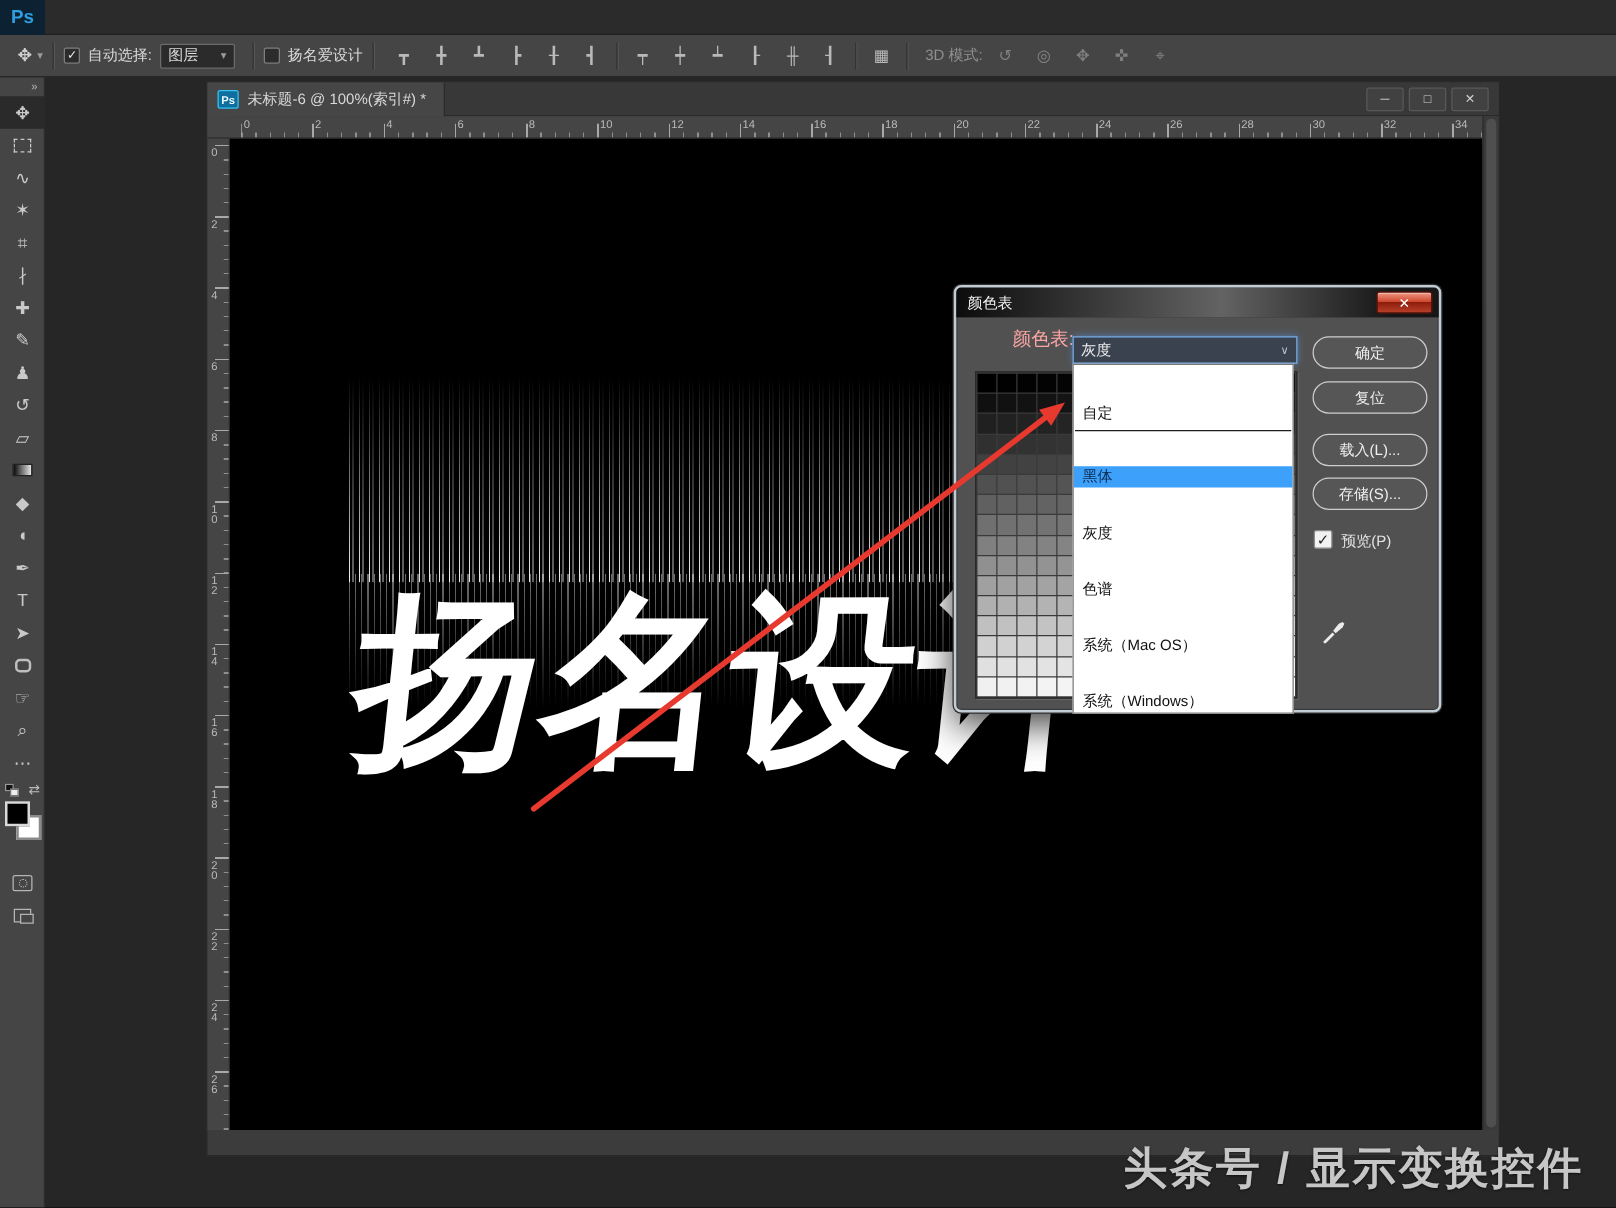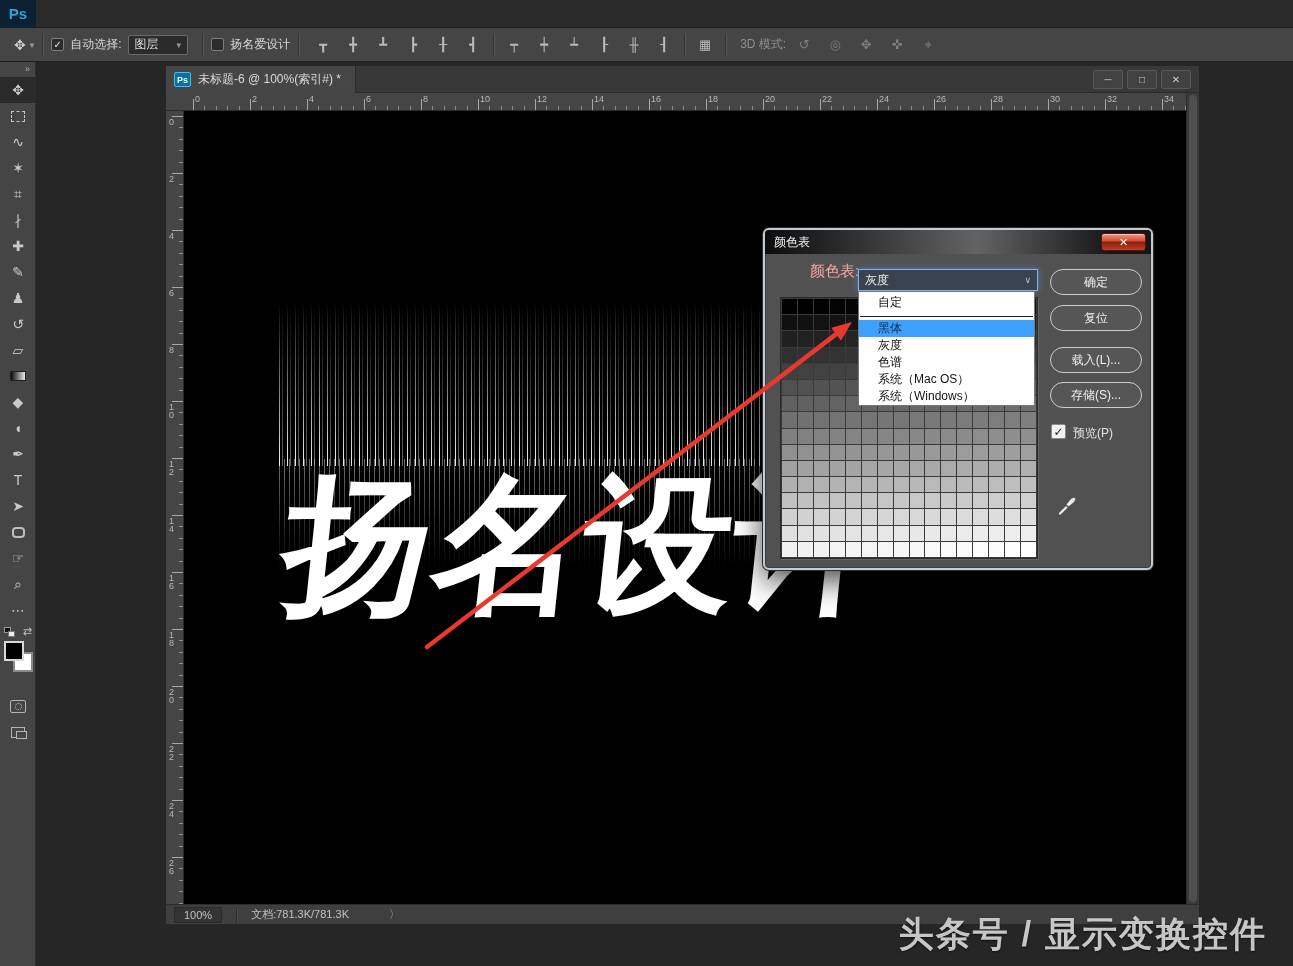--- a/index.html
+++ b/index.html
@@ -92,21 +92,21 @@
      color:#fff; font-size:11px; font-weight:bold; display:flex; align-items:center; justify-content:center;
      box-shadow:inset 0 1px 0 rgba(255,255,255,.45);}
   .dlg-label { position:absolute; left:45px; top:32px; font-size:15px; color:#fca5a5; }
   .combobox { position:absolute; left:93px; top:39px; width:180px; height:22px; background:#39424e;
      border:1px solid #7db3f0; box-shadow:0 0 6px rgba(90,160,255,.55); display:flex; align-items:center;
      font-size:12px; color:#ececec; padding:0 6px; }
   .combobox .cbv { flex:1; }
   .combobox .cbchev { color:#b9c6d2; font-size:9px; }
   .dropdown { position:absolute; left:93px; top:61px; width:177px; background:#ffffff; border:1px solid #787878;
      z-index:10; font-size:12px; color:#111; }
-  .dropdown .dd-item { padding:1px 19px; line-height:15px; }
+  .dropdown .dd-item { padding:1px 7px; line-height:15px;margin-top:28px; }
   .dropdown .dd-item.first { line-height:18px; }
   .dropdown .dd-item.sel { background:#3da1fb; color:#0c2b4e; }
   .dropdown .dd-sep { border-top:1px solid #1c1c1c; margin:4px 1px 3px 1px; }
   .swatchgrid { position:absolute; left:15px; top:67px; width:258px; height:262px; background:#3a3a3a;
      border:1px solid #2a2a2a; box-shadow:1px 1px 0 #666; display:grid;
      grid-template-columns:repeat(16,1fr); grid-template-rows:repeat(16,1fr); gap:1px; padding:1px; }
   .swatchgrid .sw { width:100%; height:100%; }
   .dlg-btn { position:absolute; left:285px; width:92px; height:26px; border-radius:13px; border:1px solid #cdcdcd;
      background:#565656; color:#eeeeee; font-size:12px; display:flex; align-items:center; justify-content:center;
      font-family:"Liberation Sans","DejaVu Sans",sans-serif; }
@@ -292,26 +292,20 @@
 6</span></span>
   </div>
   <div class="canvas">
     <div class="streaks-a"></div>
     <div class="streaks-b"></div>
     <div class="art-text">扬名设计</div>
   </div>
   <div class="vscroll">
       <div class="thumb"></div>
     </div>
-  <div class="statusbar">
-    <span class="zoomfield">100%</span>
-    <span class="statusdiv"></span>
-    <span>文档:781.3K/781.3K</span>
-    <span class="statchev">〉</span>
-  </div>
 </div>
 
 <div class="dialog">
   <div class="dlg-titlebar">
     <span>颜色表</span>
   </div>
   <div class="dlg-close">✕</div>
   <div class="dlg-label">颜色表:</div>
   <div class="combobox">
     <span class="cbv">灰度</span>

